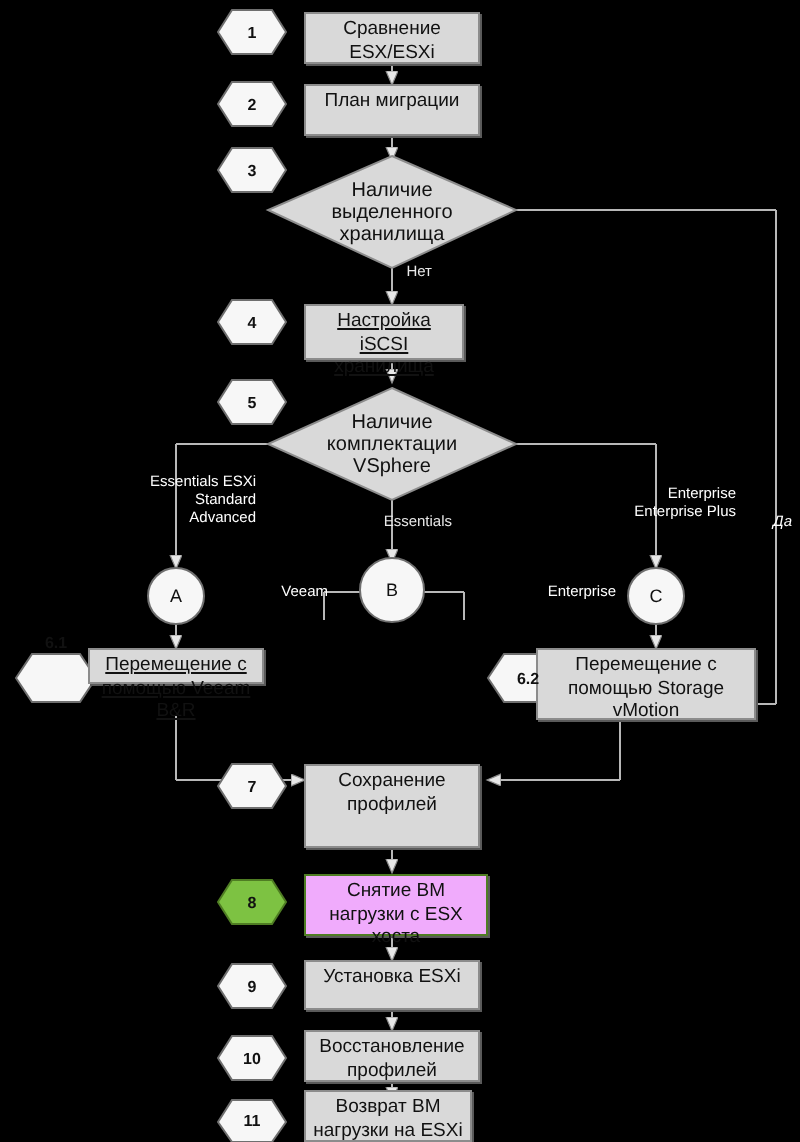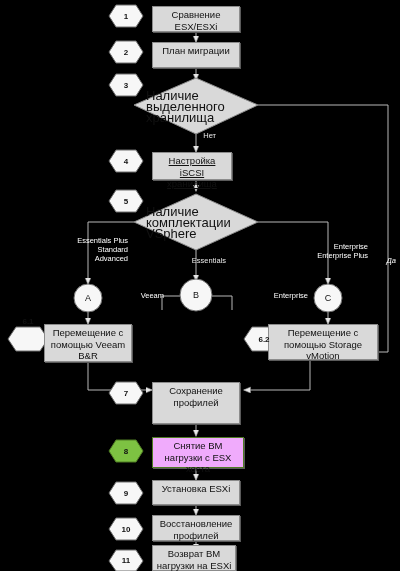--- a/index.html
+++ b/index.html
@@ -2,21 +2,21 @@
 <html><head>
 <meta charset="utf-8">
 <style>
   html,body{margin:0;padding:0;background:#000;}
   body{font-family:"Liberation Sans","DejaVu Sans",sans-serif;}
   #canvas{position:relative;width:400px;height:571px;background:#000;overflow:hidden;}
   svg.layer{position:absolute;left:0;top:0;width:400px;height:571px;}
   .node{position:absolute;box-sizing:border-box;display:flex;align-items:flex-start;justify-content:center;text-align:center;}
   .pbox{background:#d9d9d9;border:1px solid #8c8c8c;box-shadow:1px 1px 0 #5a5a5a;color:#111;font-size:9.5px;line-height:11.5px;padding:2px 3px;}
   .pbox.green{background:#f0abfc;border:1px solid #4f7d23;}
-  .diamond-label{color:#111;font-size:13px;line-height:11px;text-align:center;position:absolute;display:flex;align-items:flex-start;justify-content:center;}
+  .diamond-label{color:#111;font-size:10px;line-height:11px;text-align:center;position:absolute;display:flex;align-items:center;justify-content:center;}
   .hexnum{position:absolute;color:#111;font-size:8px;display:flex;align-items:center;justify-content:center;font-weight:bold;}
   .circ-label{position:absolute;color:#111;font-size:9px;display:flex;align-items:center;justify-content:center;}
   .edgelbl{position:absolute;color:#fff;font-size:7.5px;line-height:9px;text-align:right;white-space:pre;}
   .edgelbl.dark{color:#e8e8e8;}
 </style>
 </head>
 <body>
 
 <div id="canvas">
 
@@ -102,21 +102,21 @@
   </div>
 
   <div class="node pbox" style="left:152px;top:42px;width:88px;height:26px;">
     <span>План миграции</span>
   </div>
 
   <div class="node pbox" style="left:152px;top:152px;width:80px;height:28px;text-decoration:underline;">
     <span>Настройка iSCSI хранилища</span>
   </div>
 
-  <div class="node pbox" style="left:44px;top:324px;width:88px;height:38px;">
+  <div class="node pbox" style="left:44px;top:324px;width:88px;height:18px;text-decoration:underline;">
     <span>Перемещение с помощью Veeam B&amp;R</span>
   </div>
 
   <div class="node pbox" style="left:268px;top:324px;width:110px;height:36px;">
     <span>Перемещение с помощью Storage vMotion</span>
   </div>
 
   <div class="node pbox" style="left:152px;top:382px;width:88px;height:42px;">
     <span>Сохранение профилей</span>
   </div>
@@ -163,21 +163,21 @@
   <div class="hexnum" style="left:109px;top:550px;width:34px;height:21px;">11</div>
 
   <div class="circ-label" style="left:74px;top:284px;width:28px;height:28px;">A</div>
   <div class="circ-label" style="left:180px;top:279px;width:32px;height:32px;">B</div>
   <div class="circ-label" style="left:314px;top:284px;width:28px;height:28px;">C</div>
 
   <div class="edgelbl dark" style="left:176px;top:131px;width:40px;">Нет</div>
 
   <div class="edgelbl" style="left:376px;top:256px;width:20px;font-style:italic;">Да</div>
 
-  <div class="edgelbl" style="left:48px;top:236px;width:80px;">Essentials Plus
+  <div class="edgelbl" style="left:48px;top:236px;width:80px;">Essentials ESXi
 Standard
 Advanced</div>
 
   <div class="edgelbl dark" style="left:166px;top:256px;width:60px;">Essentials</div>
 
   <div class="edgelbl" style="left:288px;top:242px;width:80px;">Enterprise
 Enterprise Plus</div>
 
   <div class="edgelbl" style="left:124px;top:291px;width:40px;">Veeam</div>
 

